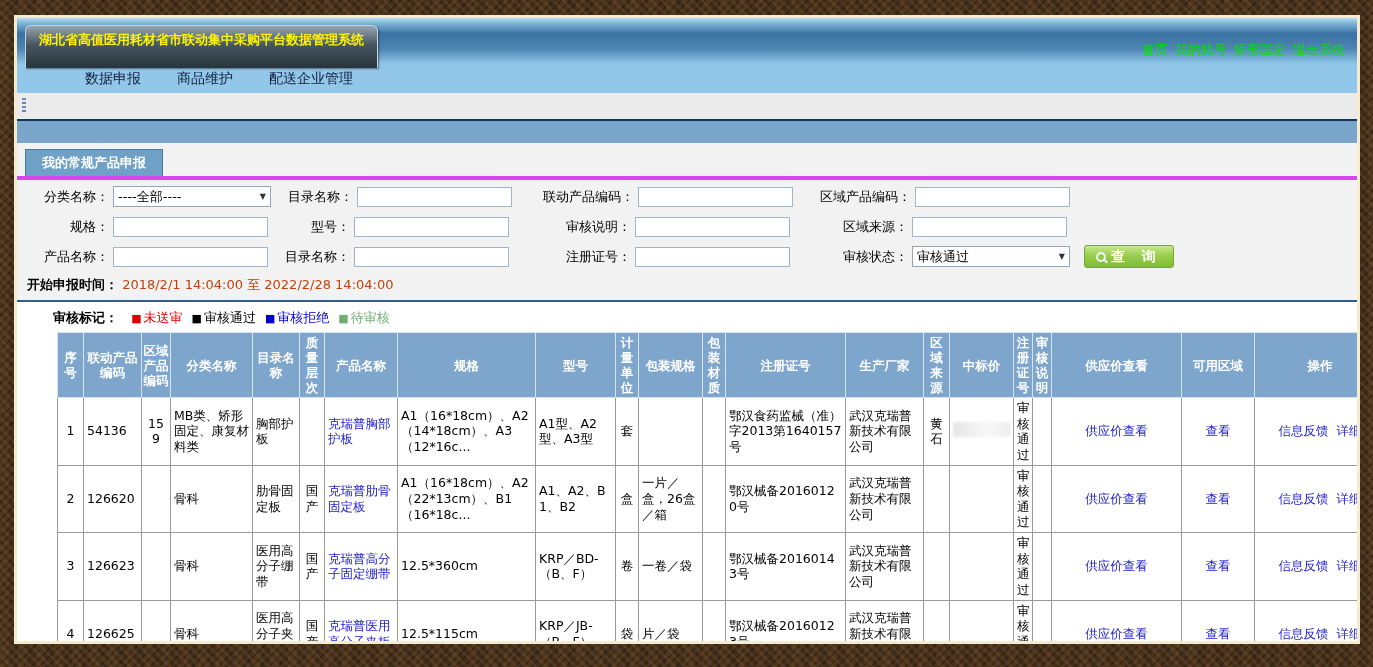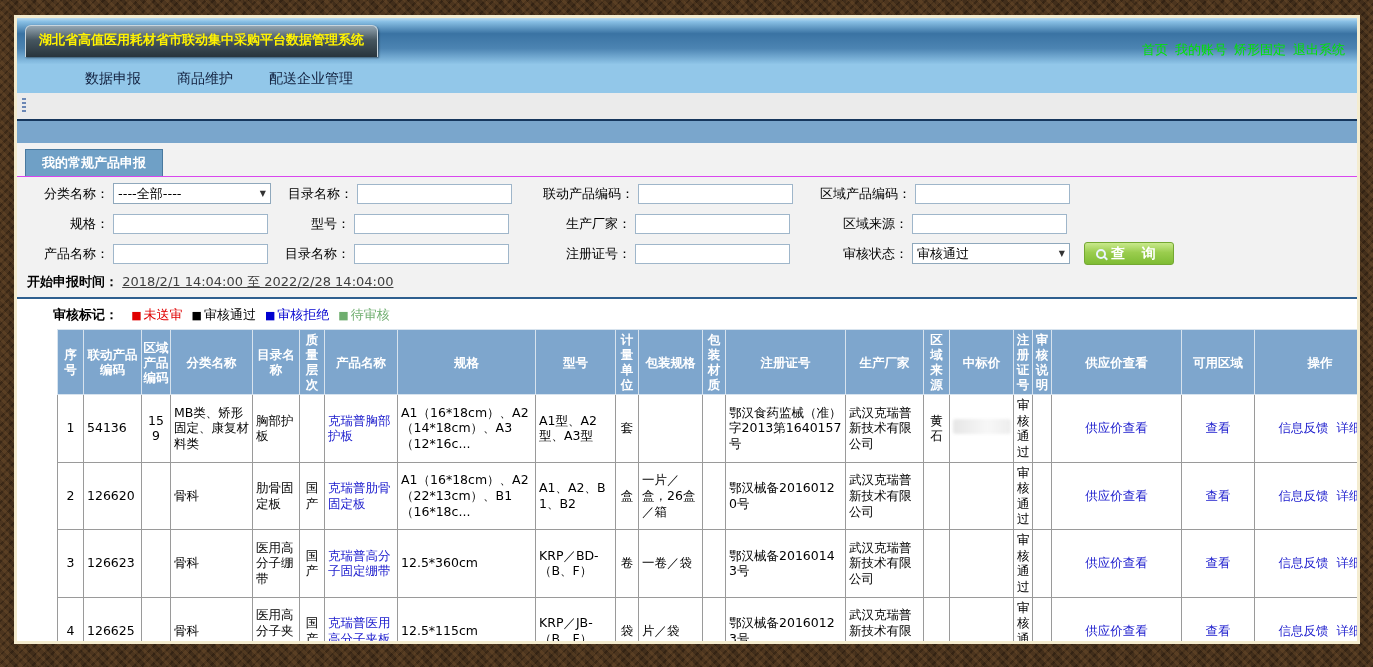--- a/index.html
+++ b/index.html
@@ -21,35 +21,35 @@
   
   .titlebar {
     height:46px; flex:0 0 46px; position:relative;
     background:linear-gradient(180deg,#BADCF2 0%,#88BFE4 8%,#3A73A3 34%,#4C84B2 66%,#8FC5E8 100%);
   }
   .title-tab {
     position:absolute; left:8px; top:7px;
     background:linear-gradient(180deg,#95A6B2 0%,#46565F 45%,#28343C 100%);
     border:1px solid #C9D5DD; border-bottom:none; border-radius:6px 6px 0 0;
     box-shadow:1px 1px 2px rgba(0,0,0,.45);
-    color:#FFF200; font-size:13px; font-weight:bold; padding:5px 13px 8px 13px;
+    color:#FFF200; font-size:13px; font-weight:bold; padding:5px 13px 19px 13px;
   }
   .top-links { position:absolute; right:12px; bottom:5px; }
   .toplink { color:#00E400; font-size:13px; margin-left:7px; text-decoration:none; cursor:pointer; }
   
   .menubar { height:29px; flex:0 0 29px; background:#92C7E9; display:flex; align-items:center; padding-left:68px; gap:36px; }
   .menu-item { font-size:14px; color:#101F3D; cursor:pointer;font-family:Liberation Serif, serif; }
   .graybar { height:26px; flex:0 0 26px; background:#EBEBEB; position:relative; }
   .grip { position:absolute; left:5px; top:5px; width:4px; height:16px;
     background-image:repeating-linear-gradient(180deg,#6B87B5 0 2px, rgba(0,0,0,0) 2px 4px); }
   .navyline { height:2px; flex:0 0 2px; background:#16365C; }
   .blueband { height:22px; flex:0 0 22px; background:#7AA6CC; }
   
   .panel-top { background:#F2F2F2; padding-bottom:4px; }
-  .tab-row { border-bottom:1px solid #d946ef; padding:6px 16px 0 8px; }
+  .tab-row { border-bottom:4px solid #d946ef; padding:6px 16px 0 8px; }
   .tab { display:inline-block; background:#6FA0C6; border:1px solid #49799F; border-bottom:none;
     color:#fff; font-weight:bold; font-size:13px; padding:4px 16px; cursor:pointer; }
   .form-row { display:flex; align-items:center; height:27px; margin-top:3px; }
   .f-label { display:inline-block; text-align:right; font-size:13px; color:#000; padding-right:4px; white-space:nowrap; }
   .form-row .f-label:nth-of-type(1){ width:96px; }
   .form-row .f-label:nth-of-type(2){ width:76px; margin-left:10px; }
   .form-row .f-label:nth-of-type(3){ width:116px; margin-left:10px; }
   .form-row .f-label:nth-of-type(4){ width:112px; margin-left:10px; }
   .f-input { border:1px solid #9FB6CA; height:20px; width:155px; font-size:13px; padding:0 3px; background:#fff;
     font-family:"DejaVu Sans","Liberation Sans",sans-serif; }
@@ -59,21 +59,21 @@
   .search-btn { margin-left:14px; height:23px; padding:0 11px; border:1px solid #74A832; border-radius:3px;
     background:linear-gradient(180deg,#C9E98C 0%,#9ACD4E 45%,#7FBC34 100%);
     color:#fff; font-weight:bold; font-size:14px; display:inline-flex; align-items:center; cursor:pointer;
     font-family:"DejaVu Sans","Liberation Sans",sans-serif; }
   .btn-t { letter-spacing:6px; margin-left:5px; }
   .mag { width:10px; height:10px; border:2px solid #EAF4FF; border-radius:50%; position:relative; display:inline-block; }
   .mag::after { content:''; position:absolute; width:5px; height:2px; background:#EAF4FF;
     transform:rotate(45deg); right:-4px; bottom:-2px; }
   .period-line { padding:6px 0 2px 10px; font-size:13px; }
   .period-label { font-weight:bold; color:#000; }
-  .period-value { color:#404040;text-decoration:underline; }
+  .period-value { color:#c2410c; }
   .sepline { height:2px; flex:0 0 2px; background:#2E5F8F; }
   
   .lower { background:#fff; flex:1 1 auto; overflow:hidden;margin-left:32px; }
   .legend { padding:7px 0 5px 4px; font-size:13px; }
   .legend-label { font-weight:bold; color:#000; }
   .lg-sq { font-size:11px; margin:0 2px 0 9px; }
   
   table { border-collapse:collapse; table-layout:fixed; width:1328px; margin-left:8px; }
   th { background:#7EA6CD; color:#fff; font-size:12.5px; font-weight:bold;
     border:1px solid #D7E3EE; padding:2px 1px; word-break:break-all; line-height:1.2; height:60px; }
@@ -126,21 +126,21 @@
           <span class="f-label">联动产品编码：</span>
           <input class="f-input" style="">
           <span class="f-label">区域产品编码：</span>
           <input class="f-input" style="">
         </div>
         <div class="form-row">
           <span class="f-label">规格：</span>
           <input class="f-input" style="">
           <span class="f-label">型号：</span>
           <input class="f-input" style="">
-          <span class="f-label">生产厂家：</span>
+          <span class="f-label">审核说明：</span>
           <input class="f-input" style="">
           <span class="f-label">区域来源：</span>
           <input class="f-input" style="">
         </div>
         <div class="form-row">
           <span class="f-label">产品名称：</span>
           <input class="f-input" style="">
           <span class="f-label">目录名称：</span>
           <input class="f-input" style="">
           <span class="f-label">注册证号：</span>

